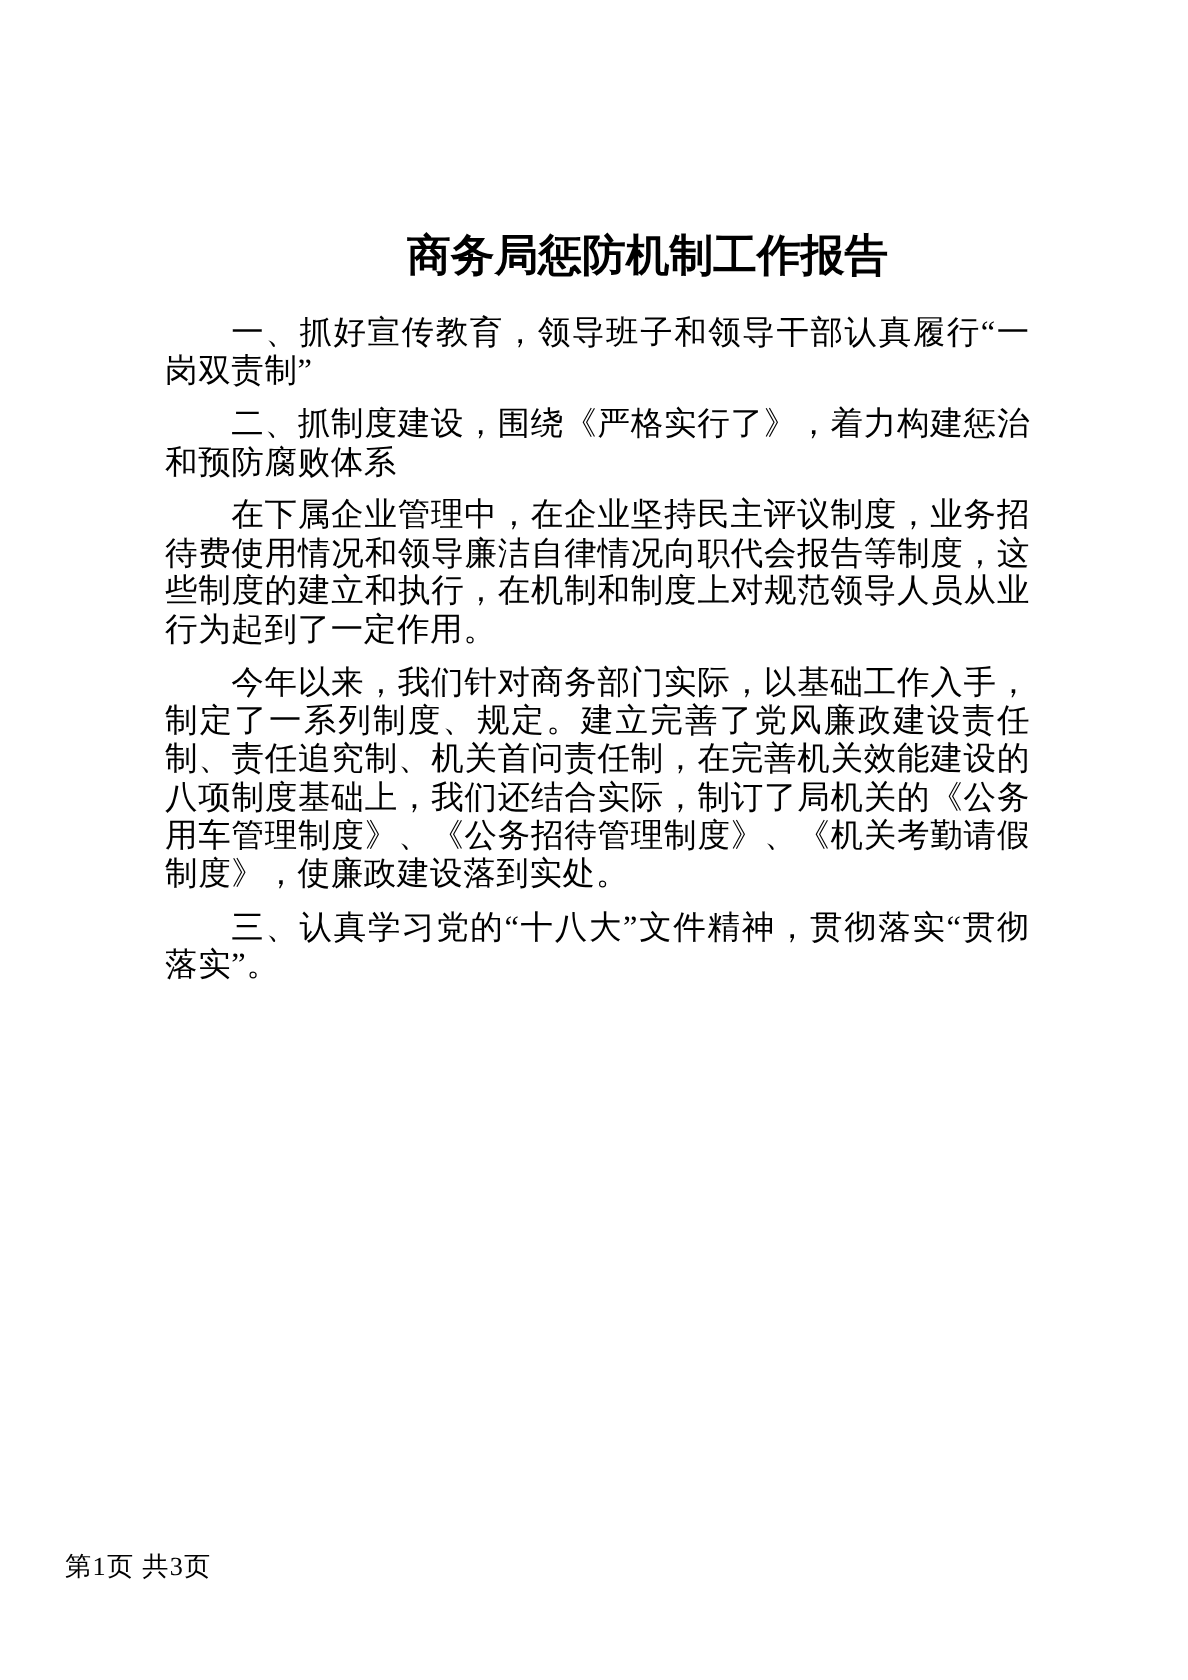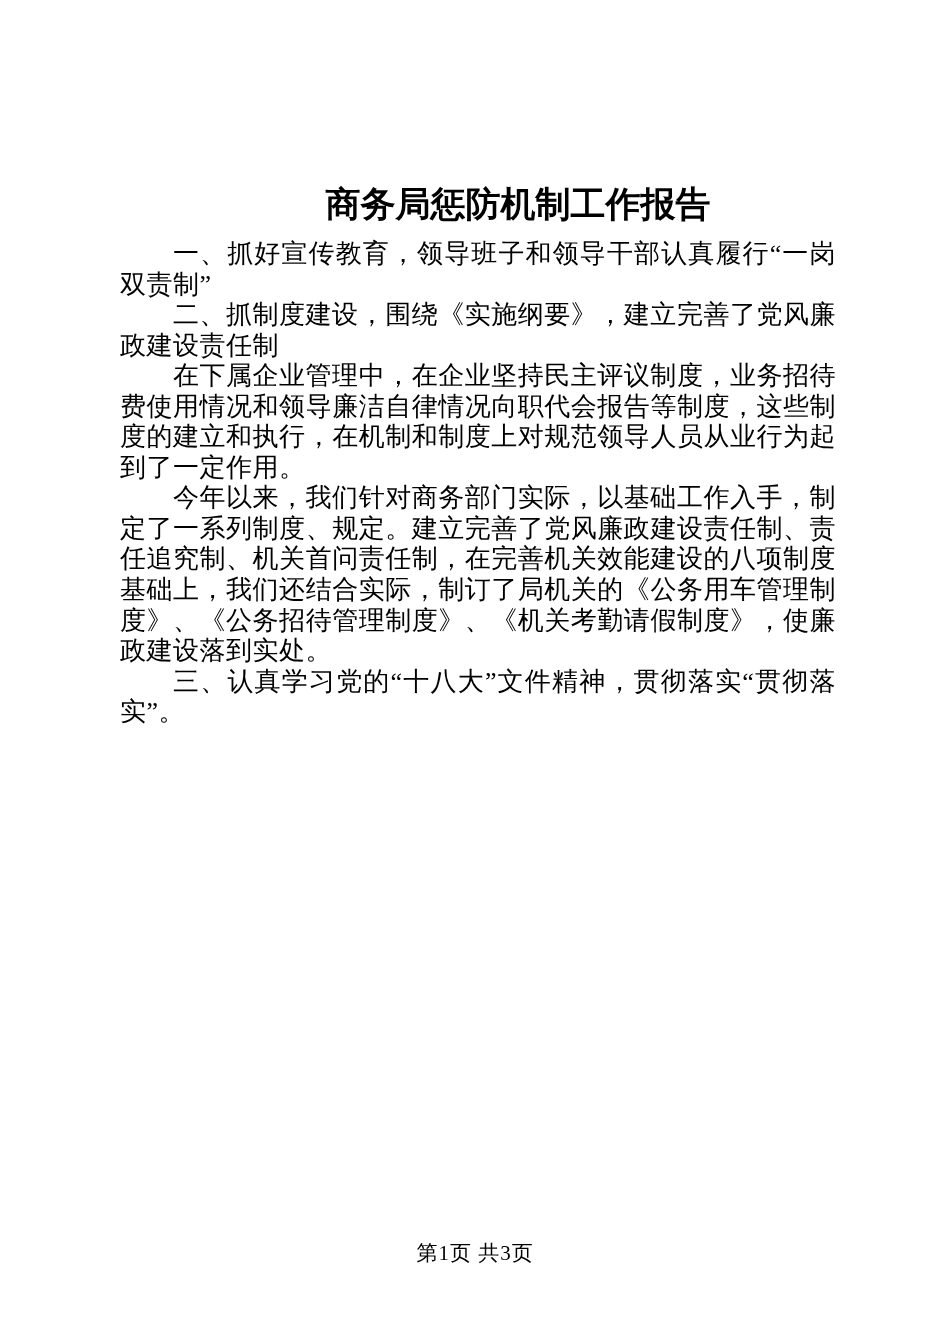--- a/index.html
+++ b/index.html
@@ -30,54 +30,54 @@
     color: #000000;
     padding-left: 43px;
   }
   .content {
     position: absolute;
     top: 239px;
     left: 120px;
     width: 716px;
   }
   .para {
-    margin: 0;
+    margin: 12px;
     padding: 0;
     font-size: 26px;
     line-height: 30.55px;
     letter-spacing: 0.5px;
     text-align: justify;
     text-justify: inter-ideograph;
     text-indent: 53px;
     word-break: break-all;
     color: #000000;
   }
   .footer {
     position: absolute;
     top: 1240px;
     left: 0;
     width: 100%;
     box-sizing: border-box;
-    text-align: center;
+    padding-left: 52px; 
     font-size: 21px;
     line-height: 26px;
     letter-spacing: 1px;
     color: #000000;
   }
 </style>
 </head>
 <body>
 
 <div class="page">
 
   <h1 class="doc-title">商务局惩防机制工作报告</h1>
 
   <div class="content">
     <p class="para">一、抓好宣传教育，领导班子和领导干部认真履行“一岗双责制”</p>
-    <p class="para">二、抓制度建设，围绕《实施纲要》，建立完善了党风廉政建设责任制</p>
+    <p class="para">二、抓制度建设，围绕《严格实行了》，着力构建惩治和预防腐败体系</p>
     <p class="para">在下属企业管理中，在企业坚持民主评议制度，业务招待费使用情况和领导廉洁自律情况向职代会报告等制度，这些制度的建立和执行，在机制和制度上对规范领导人员从业行为起到了一定作用。</p>
     <p class="para">今年以来，我们针对商务部门实际，以基础工作入手，制定了一系列制度、规定。建立完善了党风廉政建设责任制、责任追究制、机关首问责任制，在完善机关效能建设的八项制度基础上，我们还结合实际，制订了局机关的《公务用车管理制度》、《公务招待管理制度》、《机关考勤请假制度》，使廉政建设落到实处。</p>
     <p class="para">三、认真学习党的“十八大”文件精神，贯彻落实“贯彻落实”。</p>
   </div>
 
   <div class="footer">
     <span>第1页 共3页</span>
   </div>
 
 </div>

